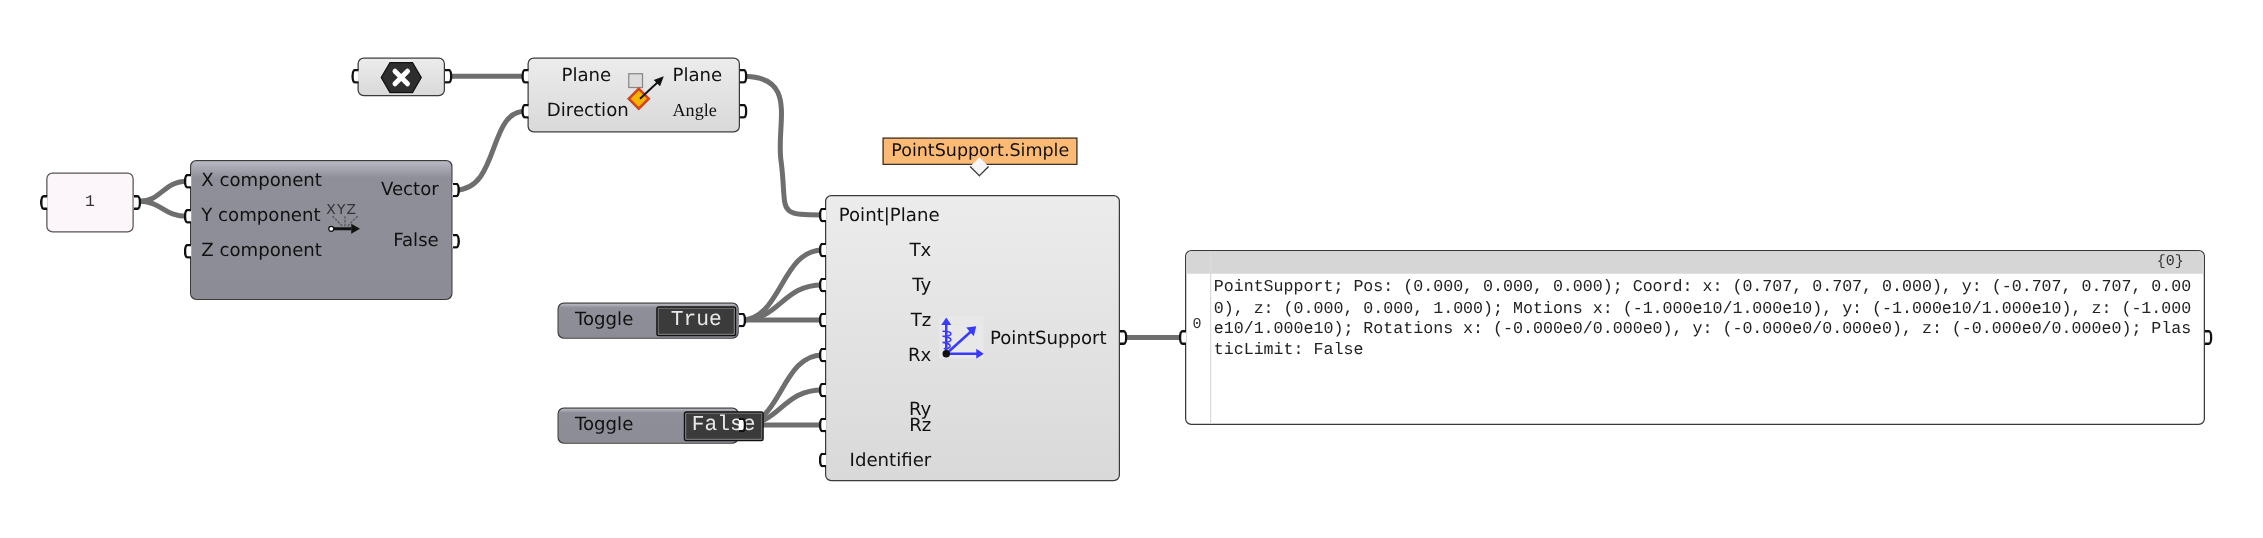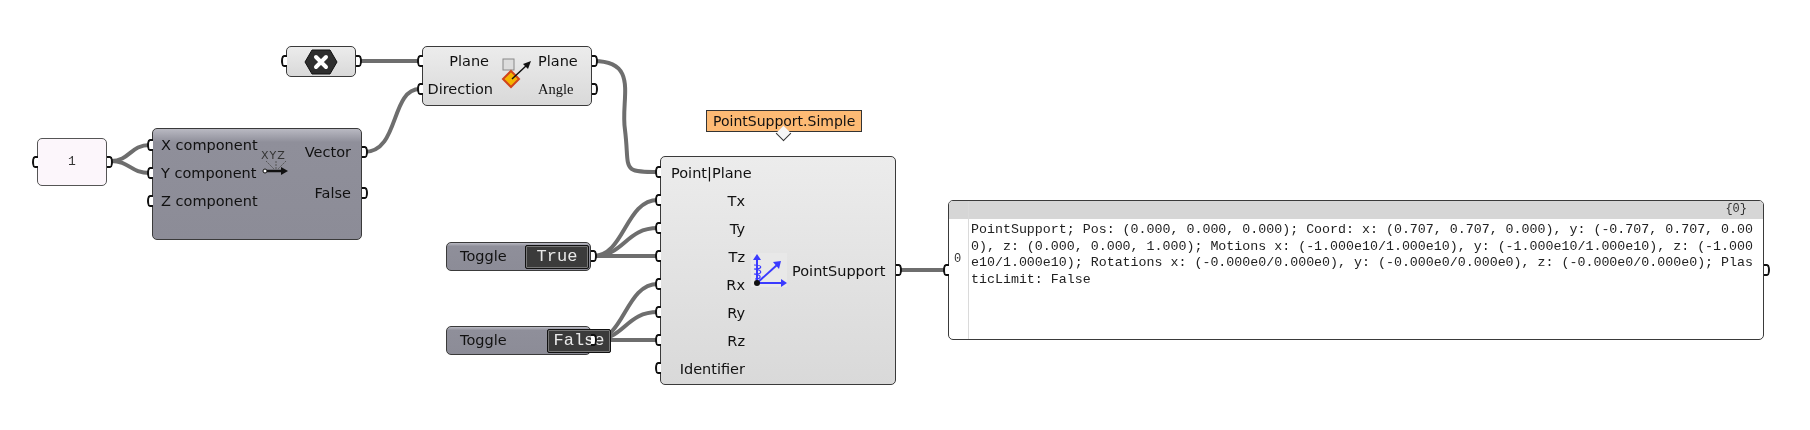--- a/index.html
+++ b/index.html
@@ -64,41 +64,41 @@
     </svg>
   </span>
 </div>
 <span class="grip gl" style="left:281px;top:55px;"></span>
 <span class="grip gr" style="left:356px;top:55px;"></span>
 
 <div class="comp dark" style="left:152px;top:128px;width:210px;height:112px;">
   <span class="lbl" style="left:8px;top:7px;">X component</span>
   <span class="lbl" style="left:8px;top:35px;">Y component</span>
   <span class="lbl" style="left:8px;top:63px;">Z component</span>
-  <span style="position:absolute;left:108px;top:20px;width:30px;height:28px;">
+  <span style="position:absolute;left:108px;top:32px;width:30px;height:28px;">
     <span style="position:absolute;left:0;top:0;font-size:11px;letter-spacing:1px;color:#333;">XYZ</span>
     <svg width="30" height="28" viewBox="0 0 30 28" style="position:absolute;left:0;top:0;">
       <path d="M5,12 L13,20 M15,12 L15,20 M25,12 L17,20" stroke="#555" stroke-width="1" stroke-dasharray="2,1"></path>
       <circle cx="4" cy="22" r="2" fill="#fff" stroke="#111"></circle>
       <path d="M6,22 L20,22" stroke="#111" stroke-width="2.5"></path>
       <polygon points="20,18 27,22 20,26" fill="#111"></polygon>
     </svg>
   </span>
   <span class="lbl r" style="right:10px;top:14px;">Vector</span>
   <span class="lbl r" style="right:10px;top:55px;">False</span>
 </div>
 <span class="grip gl" style="left:147px;top:139px;"></span>
 <span class="grip gl" style="left:147px;top:167px;"></span>
 <span class="grip gl" style="left:147px;top:195px;"></span>
 <span class="grip gr" style="left:362px;top:146px;"></span>
 <span class="grip gr" style="left:362px;top:187px;"></span>
 
 <div class="comp gray" style="left:422px;top:46px;width:170px;height:60px;">
   <span class="lbl r" style="right:102px;top:5px;">Plane</span>
-  <span class="lbl r" style="right:98px;top:33px;">Direction</span>
+  <span class="lbl r" style="right:88px;top:33px;">Direction</span>
   <span style="position:absolute;left:78px;top:10px;">
     <svg width="32" height="34" viewBox="0 0 32 34">
       <rect x="2" y="2" width="11" height="11" fill="#ddd" stroke="#888"></rect>
       <polygon points="10,14 18,22 10,30 2,22" fill="#f5b400" stroke="#d0451b" stroke-width="2"></polygon>
       <path d="M11,22 L26,8" stroke="#111" stroke-width="1.5"></path>
       <polygon points="30,4 22,7 27,12" fill="#111"></polygon>
     </svg>
   </span>
   <span class="lbl" style="left:115px;top:5px;">Plane</span>
   <span class="lbl" style="left:115px;top:33px;font-family:Liberation Serif, serif;">Angle</span>
@@ -109,21 +109,21 @@
 <span class="grip gr" style="left:592px;top:83px;"></span>
 
 <div class="tip" style="left:706px;top:110px;">PointSupport.Simple</div>
 
 <div class="comp gray" style="left:660px;top:156px;width:236px;height:229px;">
   <span class="lbl" style="left:10px;top:7px;">Point|Plane</span>
   <span class="lbl r" style="right:150px;top:35px;">Tx</span>
   <span class="lbl r" style="right:150px;top:63px;">Ty</span>
   <span class="lbl r" style="right:150px;top:91px;">Tz</span>
   <span class="lbl r" style="right:150px;top:119px;">Rx</span>
-  <span class="lbl r" style="right:150px;top:147px;">Ry</span>
+  <span class="lbl r" style="right:150px;top:162px;">Ry</span>
   <span class="lbl r" style="right:150px;top:175px;">Rz</span>
   <span class="lbl r" style="right:150px;top:203px;">Identifier</span>
   <span style="position:absolute;left:90px;top:96px;">
     <svg width="36" height="34" viewBox="0 0 36 34">
       <rect x="0" y="0" width="36" height="34" fill="#e8e8e8"></rect>
       <path d="M6,30 L6,4" stroke="#3a3aff" stroke-width="2"></path>
       <polygon points="2,7 6,1 10,7" fill="#3a3aff"></polygon>
       <path d="M3,12 C12,12 12,16 3,16 C12,17 12,21 3,21 C12,22 10,26 4,26" stroke="#3a3aff" fill="none" stroke-width="1.2"></path>
       <path d="M6,30 L32,30" stroke="#3a3aff" stroke-width="2"></path>
       <polygon points="30,26 36,30 30,34" fill="#3a3aff"></polygon>

